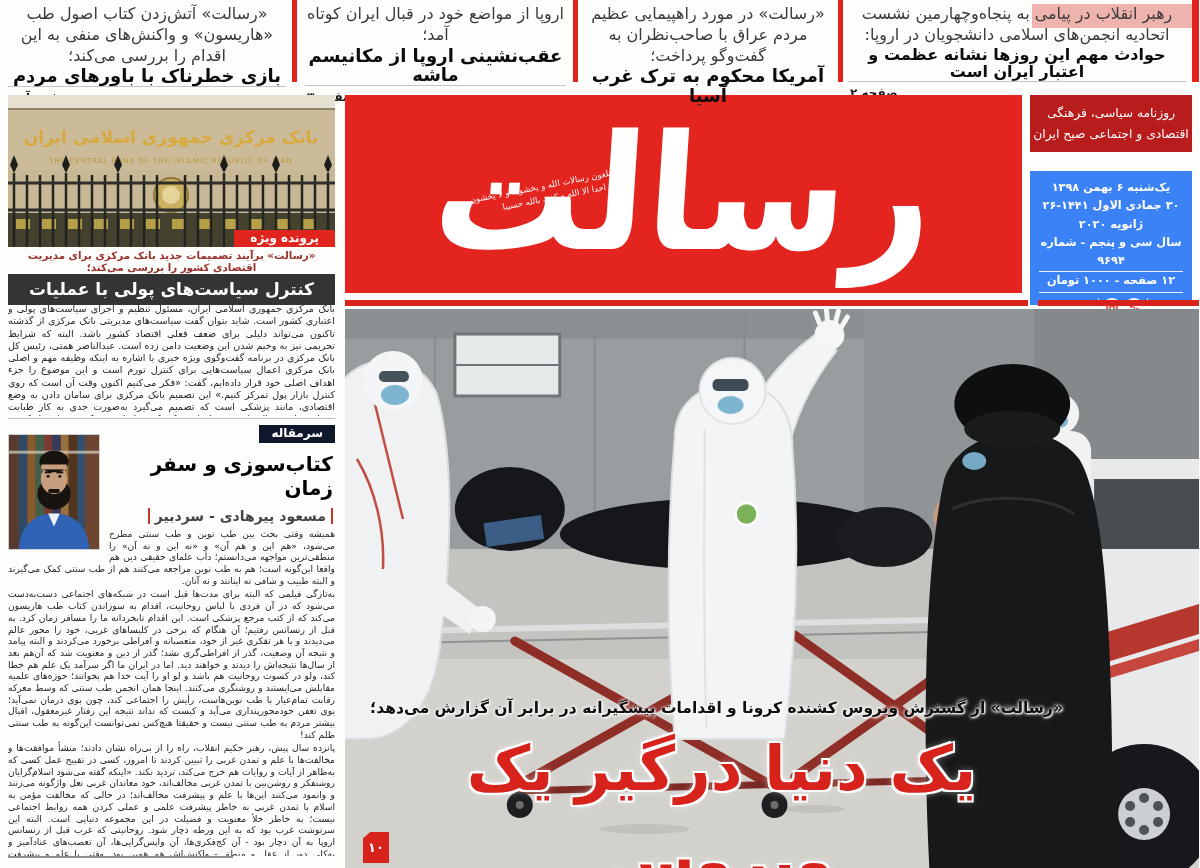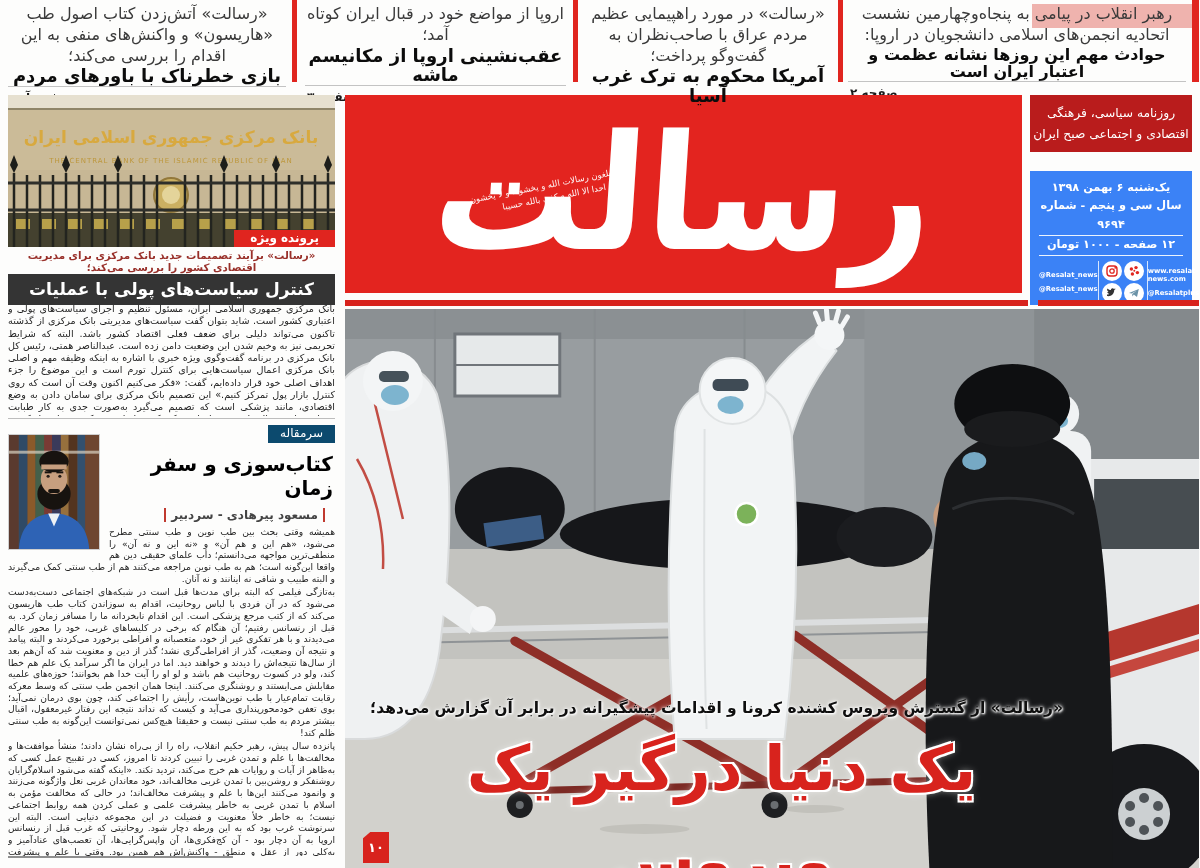--- a/index.html
+++ b/index.html
@@ -32,24 +32,24 @@
   .date-line.underlined { border-bottom:1px solid rgba(255,255,255,.9); padding-bottom:1px; }
   .social { margin-top:5px; display:flex; align-items:center; justify-content:space-between; direction:ltr; }
   .social .col { display:flex; flex-direction:column; gap:6px; font-size:6.8px; font-weight:bold; color:#fff; }
   .social .col.right { text-align:left; }
   .social .icons { display:grid; grid-template-columns:20px 20px; grid-gap:2px; padding:0 3px; border-left:1px solid rgba(255,255,255,.8); border-right:1px solid rgba(255,255,255,.8); }
   .icon-circle { width:20px; height:20px; border-radius:50%; background:#fff; display:flex; align-items:center; justify-content:center; }
   
   .bank-body { position:absolute; left:8px; top:303px; width:327px; height:113px; overflow:hidden; font-size:9.6px; line-height:1.28; text-align:justify; color:#1c1c1c; }
   .editorial { position:absolute; left:8px; top:418px; width:327px; height:438px; overflow:hidden; border-top:1px solid #bdbdbd; padding-top:3px; }
   .editorial .label-row { text-align:right; }
-  .section-label { display:inline-block; background:#0c4a6e; color:#fff; font-weight:normal; font-size:12px; padding:1px 12px 3px; }
+  .section-label { display:inline-block; background:#0f172a; color:#fff; font-weight:bold; font-size:12px; padding:1px 12px 3px; }
   .author-photo { float:left; width:92px; height:116px; margin:12px 9px 6px 0; border:1px solid #cfcfcf; }
   .editorial h2 { font-size:20px; font-weight:bold; color:#000; text-align:right; margin:9px 2px 8px; }
-  .byline { font-size:12px; font-weight:bold; color:#444; margin:0 10px 4px; }
+  .byline { font-size:14px; font-weight:bold; color:#444; margin:0 2px 4px; }
   .byline span { border-left:2px solid #c0392f; border-right:2px solid #c0392f; padding:0 5px; }
   .editorial p { font-size:9.2px; line-height:1.27; text-align:justify; color:#1d1d1d; margin-bottom:2px; }
   .editorial-bottom-rule { position:absolute; left:8px; top:856px; width:225px; height:2px; background:#8f8f8f; }
   
   .photo-topbar-a { position:absolute; left:345px; top:300px; width:683px; height:6px; background:#d8231d; }
   .photo-topbar-b { position:absolute; left:1038px; top:300px; width:161px; height:6px; background:#d8231d; }
   .main-photo { position:absolute; left:345px; top:309px; width:854px; height:559px; }
   .photo-kicker { position:absolute; left:363px; top:699px; width:700px; text-align:right; font-size:15.5px; font-weight:bold; color:#0f0f0f; text-shadow:0 0 3px #fff, 0 0 5px #fff, 1px 1px 2px #fff; }
   .big-headline { position:absolute; left:353px; top:722px; width:737px; text-align:center; font-size:62px; font-weight:bold; color:#d8231d; letter-spacing:-2px; line-height:1.5;
     text-shadow:-2px -2px 0 #fff, 2px -2px 0 #fff, -2px 2px 0 #fff, 2px 2px 0 #fff, 0 0 8px rgba(255,255,255,.7); }
@@ -167,20 +167,21 @@
     <div class="verse">الذین یبلغون رسالات الله و یخشونه و لا یخشون احدا الا الله و کفی بالله حسیبا</div>
   </div>
 
   <div class="tagline-box">
     <div>روزنامه سیاسی، فرهنگی</div>
     <div>اقتصادی و اجتماعی صبح ایران</div>
   </div>
 
   <div class="date-box">
     <div class="date-line">یک‌شنبه ۶ بهمن ۱۳۹۸</div>
+    <div class="date-line">۳۰ جمادی الاول ۱۴۴۱-۲۶ ژانویه ۲۰۲۰</div>
     <div class="date-line underlined">سال سی و پنجم - شماره ۹۶۹۴</div>
     <div class="date-line underlined">۱۲ صفحه - ۱۰۰۰ تومان</div>
     <div class="social">
       <div class="col">
         <span>@Resalat_news</span>
         <span>@Resalat_news</span>
       </div>
       <div class="icons">
         <span class="icon-circle">
           <svg width="12" height="12" viewBox="0 0 12 12">

